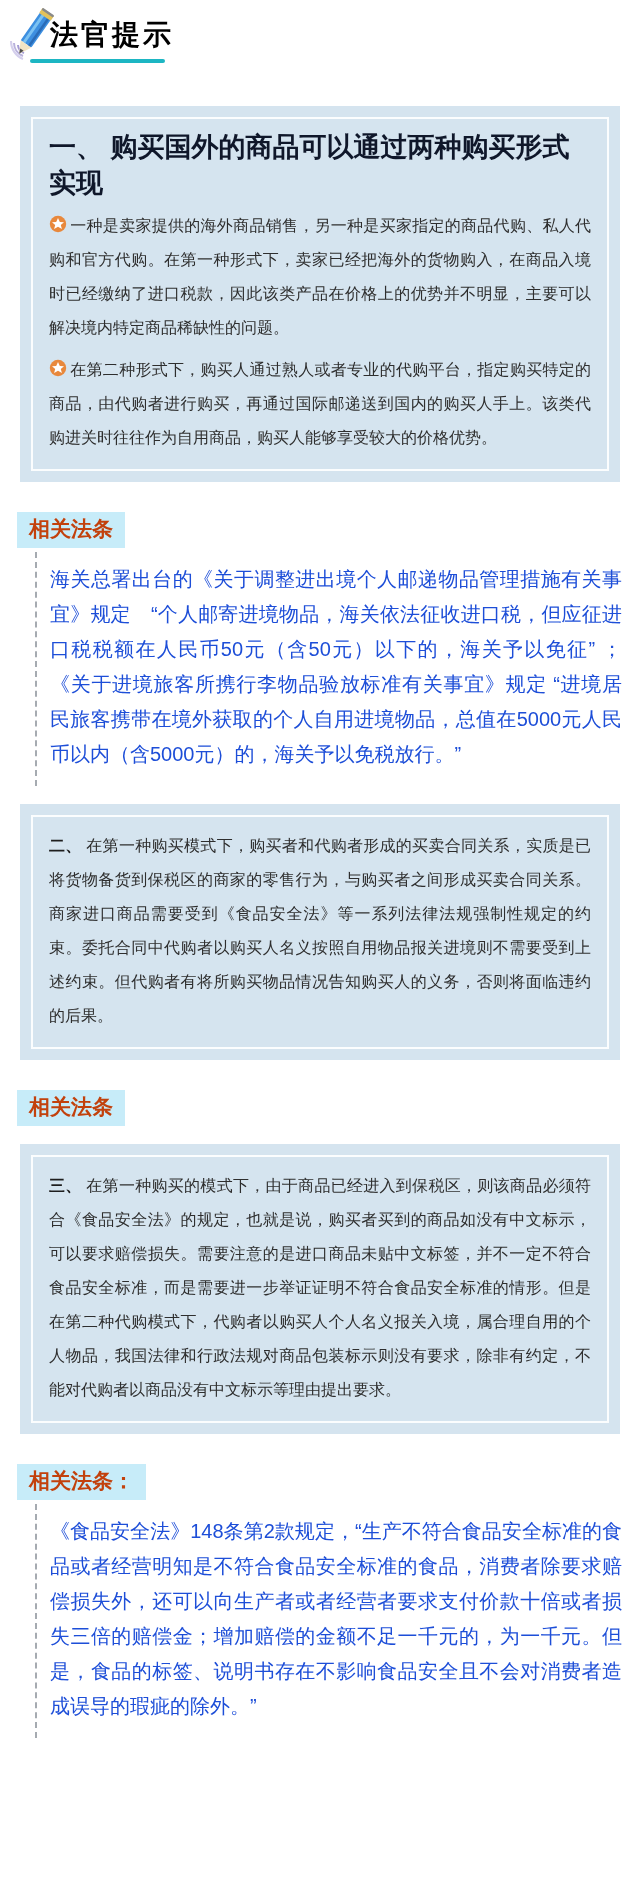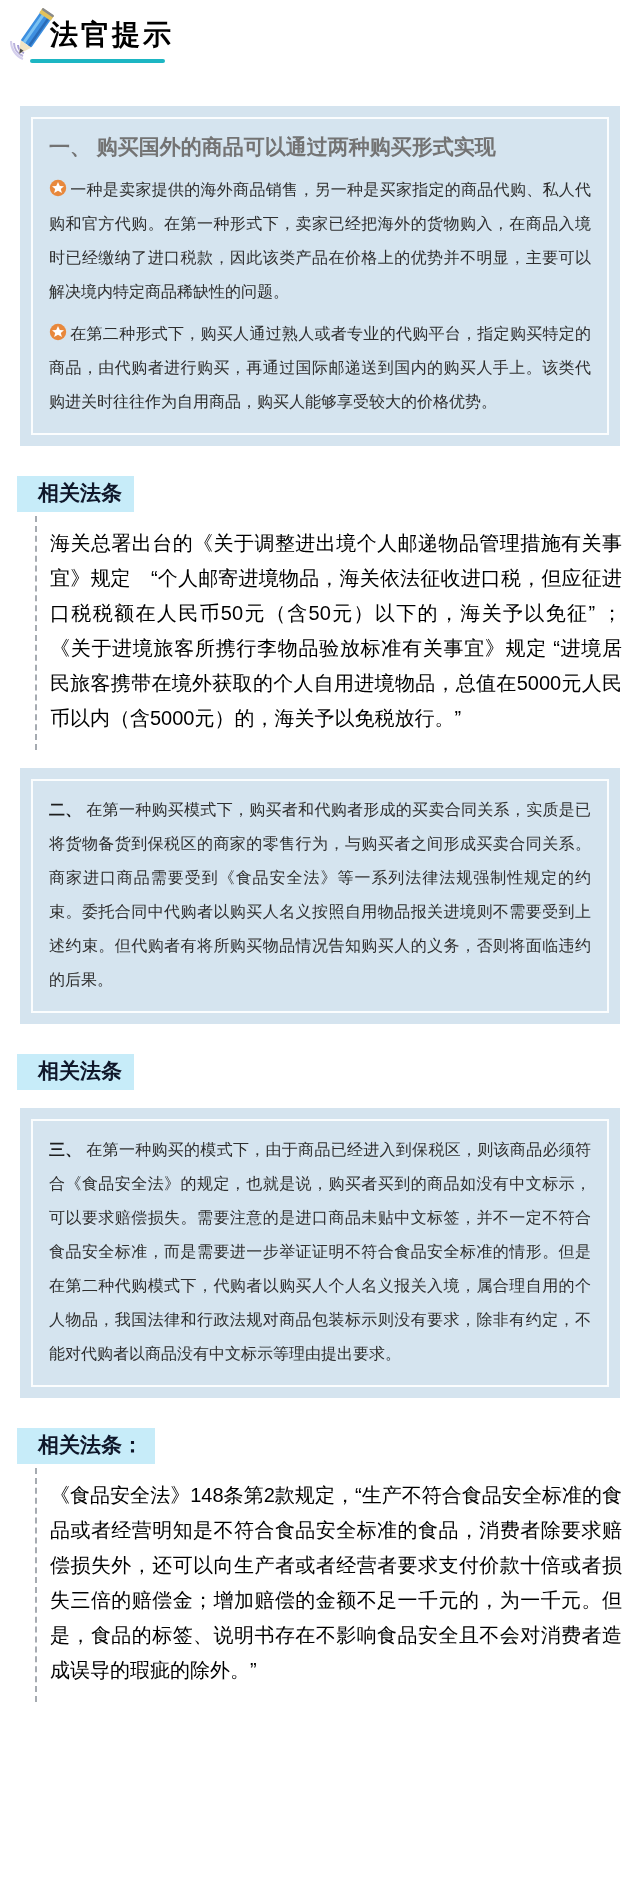--- a/index.html
+++ b/index.html
@@ -51,23 +51,23 @@
   .tip-box {
     margin: 18px 20px 0 20px;
     background: #d5e4ef;
     padding: 11px;
   }
   .tip-inner {
     border: 2px solid #fbfdfe;
     padding: 10px 16px 14px 16px;
   }
   .tip-heading {
-    font-size: 21px;
+    font-size: 27px;
     font-weight: bold;
-    color: #737373;
+    color: #0f172a;
     line-height: 36px;
   }
   .tip-para {
     font-size: 16px;
     line-height: 34px;
     color: #2e2e2e;
     text-align: justify;
     margin: 8px 0 0 0;
   }
   .tip-para.no-gap { margin-top: 2px; }
@@ -78,33 +78,33 @@
     height: 18px;
     vertical-align: -2px;
     margin-right: 3px;
   }
 
   
   .law-label {
     display: inline-block;
     margin: 30px 0 0 17px;
     background: #c7ecf9;
-    padding: 2px 12px 4px 21px;
+    padding: 2px 12px 4px 12px;
     font-size: 21px;
     font-weight: bold;
-    color: #0f172a;
+    color: #c2410c;
     line-height: 30px;
   }
   .law-body {
     margin: 4px 18px 0 35px;
     border-left: 2px dashed #a6abb1;
     padding: 10px 0 14px 13px;
     font-size: 20px;
     line-height: 35px;
-    color: #000000;
+    color: #1d4ed8;
     text-align: justify;
   }
   .law-body p { margin: 0; }
 </style>
 </head>
 <body>
 
 <div class="page">
 
   <div class="header">

